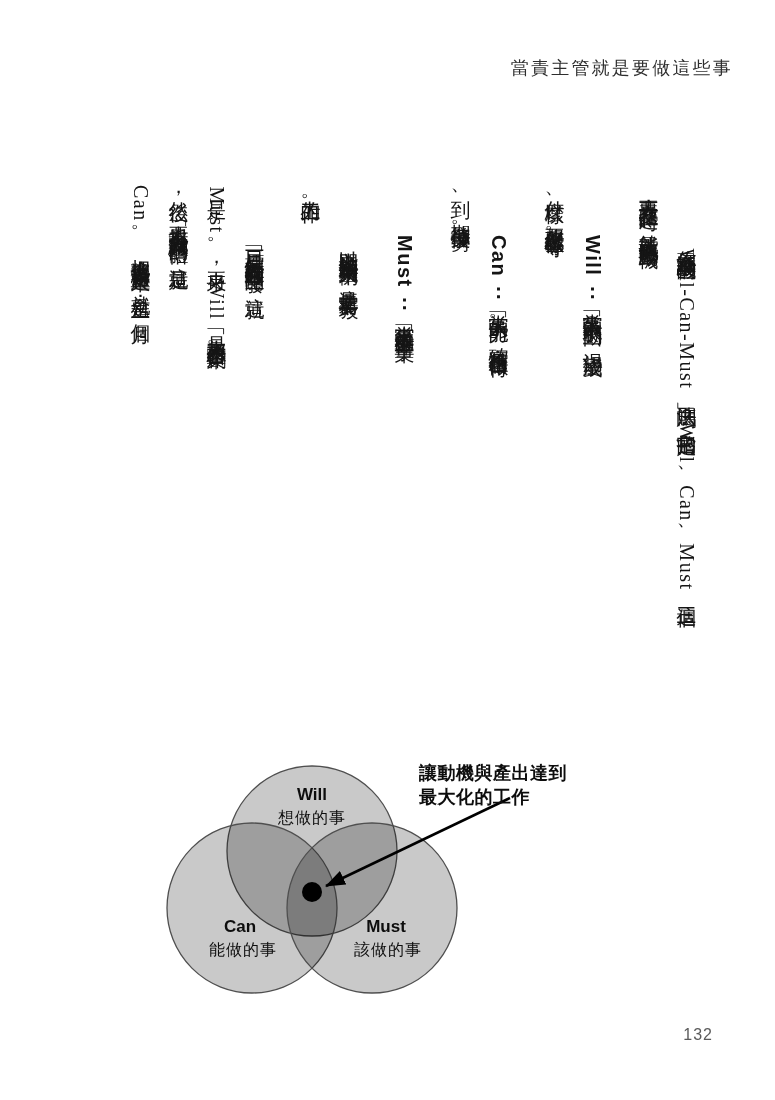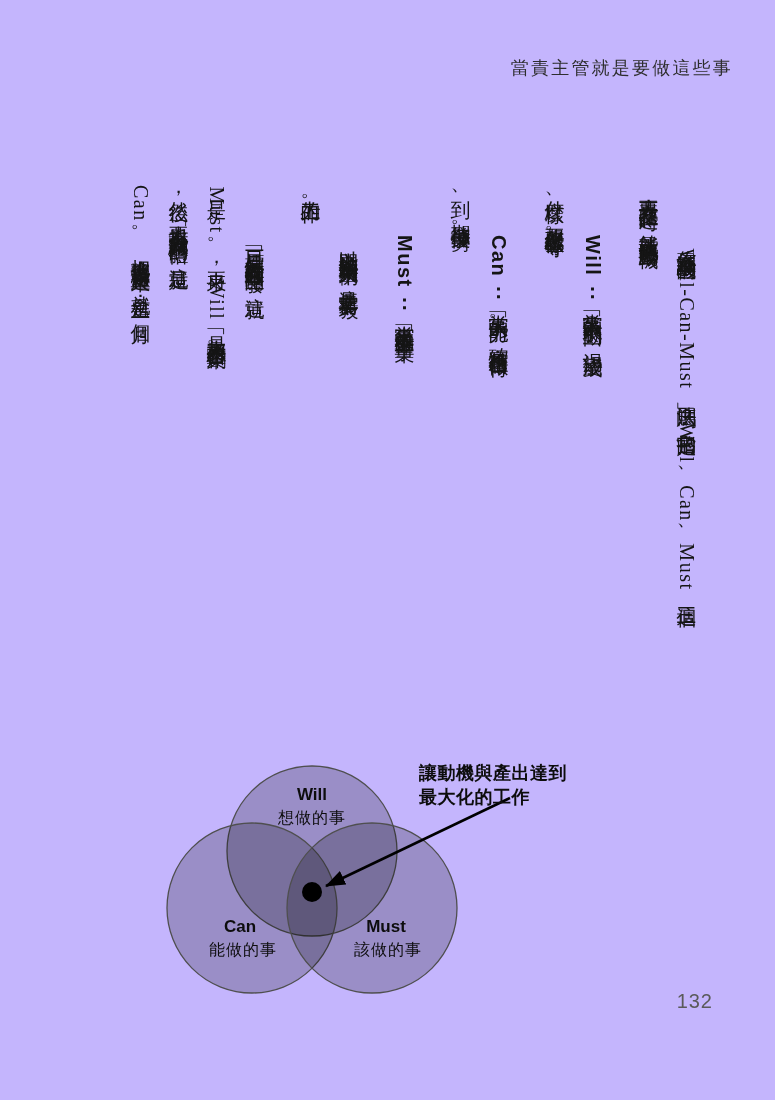--- a/index.html
+++ b/index.html
@@ -1,18 +1,18 @@
 <!DOCTYPE html>
 <html><head>
 <meta charset="utf-8">
 <style>
   html,body { margin:0; padding:0; background:#e8e8e8; }
   .page {
     position:relative; width:775px; height:1100px; margin:0 auto;
-    background:#c4b5fd; overflow:hidden;
+    background:#ffffff; overflow:hidden;
     font-family:"Liberation Serif","DejaVu Serif",serif;
   }
   
   .running-head {
     position:absolute; top:56px; right:42px;
     font-family:"Liberation Sans","DejaVu Sans",sans-serif;
     font-size:18px; letter-spacing:2.2px; color:#2e2e2e;
   }
   
   .body-text {
@@ -46,23 +46,23 @@
   }
   .venn-sublabel {
     font-family:"Liberation Sans","DejaVu Sans",sans-serif;
     font-size:16px; fill:#0d0d0d; letter-spacing:1px;
   }
   .annot {
     font-family:"Liberation Sans","DejaVu Sans",sans-serif;
     font-weight:bold; font-size:18px; fill:#0d0d0d; letter-spacing:0.5px;
   }
   .page-number {
-    position:absolute; top:990px; right:62px;
+    position:absolute; top:1026px; right:62px;
     font-family:"Liberation Sans","DejaVu Sans",sans-serif;
-    font-size:20px; color:#5a5a5a; letter-spacing:1px;
+    font-size:16px; color:#5a5a5a; letter-spacing:1px;
   }
 </style>
 </head>
 <body>
 
 <div class="page">
 
   <div class="running-head">當責主管就是要做這些事</div>
 
   <div class="body-text">

